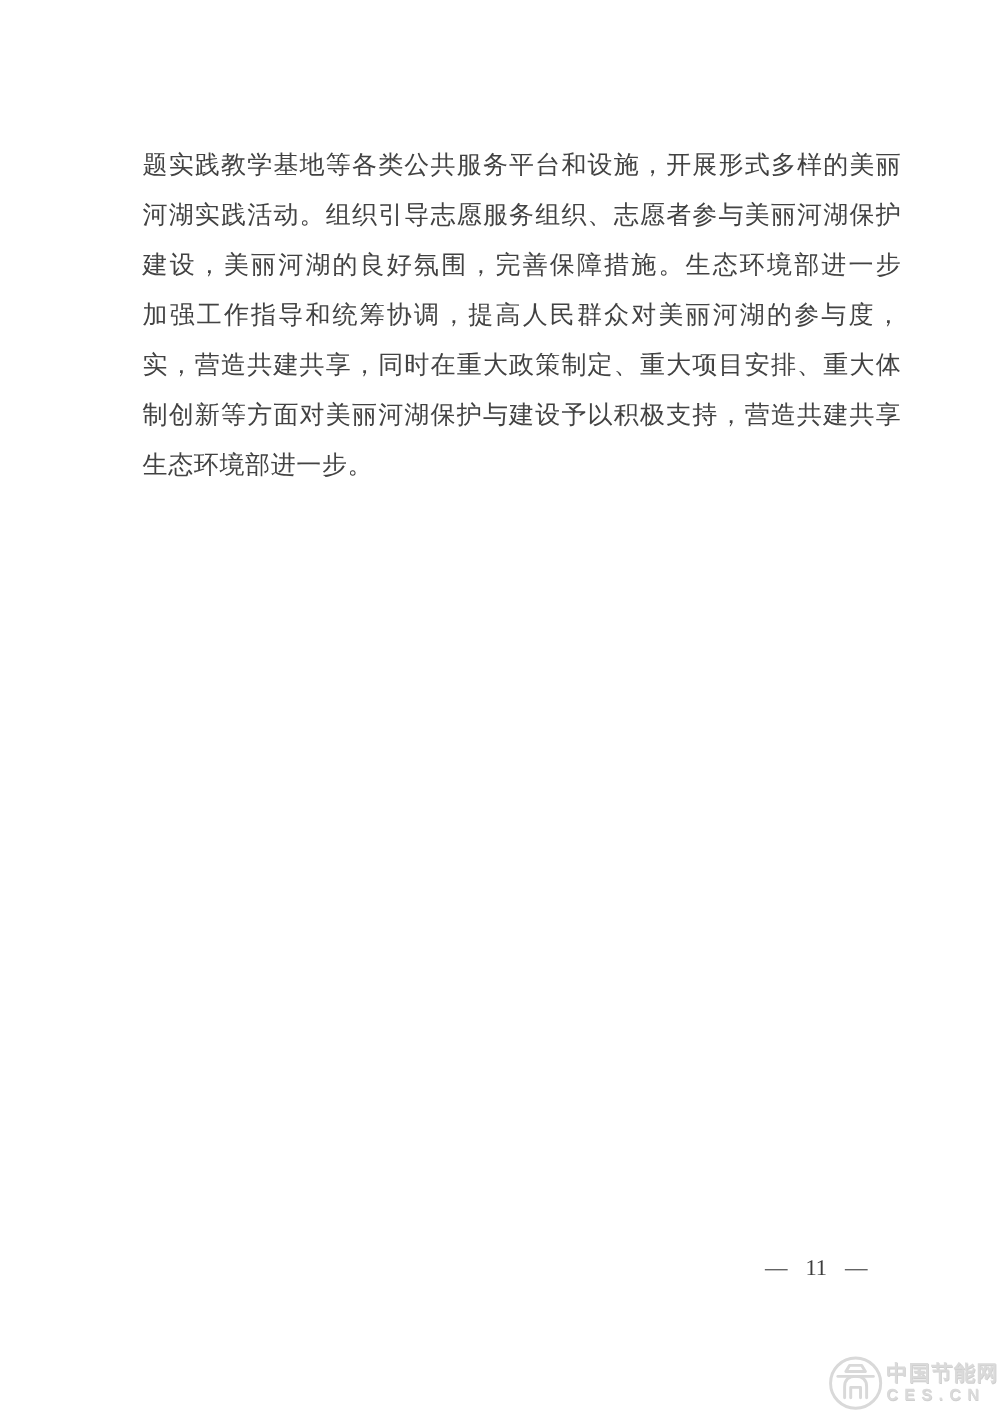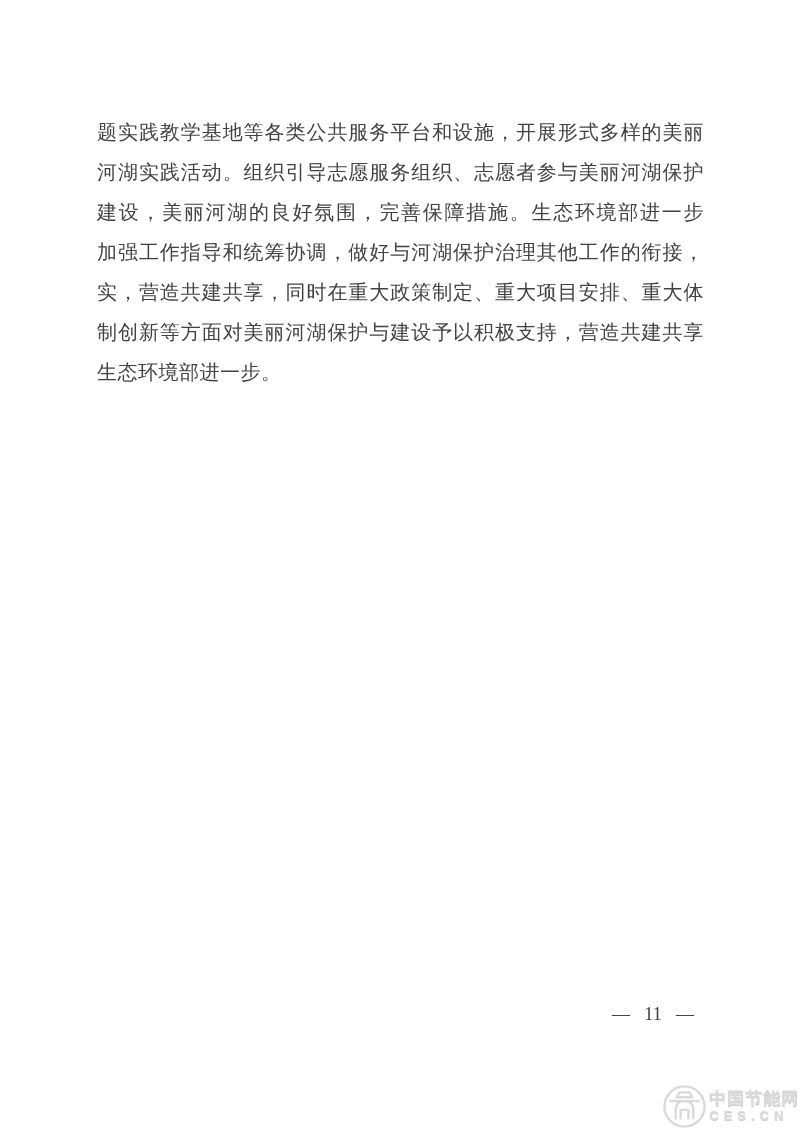--- a/index.html
+++ b/index.html
@@ -12,21 +12,21 @@
     position: relative;
     width: 800px;
     height: 1131px;
     background: #ffffff;
     font-family: "Liberation Serif", "DejaVu Serif", serif;
   }
   
   .doc-text {
     position: absolute;
     top: 112px;
-    left: 97px;
+    left: 114px;
     width: 607px;
     color: #424242;
     font-size: 20px;
   }
   .doc-line {
     margin: 0;
     height: 40px;
     line-height: 40px;
     text-align: justify;
     text-align-last: justify;
@@ -85,21 +85,21 @@
 </style>
 </head>
 <body>
 
 <div class="page">
 
   <main class="doc-text">
     <p class="doc-line">题实践教学基地等各类公共服务平台和设施，开展形式多样的美丽</p>
     <p class="doc-line">河湖实践活动。组织引导志愿服务组织、志愿者参与美丽河湖保护</p>
     <p class="doc-line">建设，美丽河湖的良好氛围，完善保障措施。生态环境部进一步</p>
-    <p class="doc-line">加强工作指导和统筹协调，做好与河湖保护治理其他工作的衔接，</p>
+    <p class="doc-line">加强工作指导和统筹协调，提高人民群众对美丽河湖的参与度，</p>
     <p class="doc-line">实，营造共建共享，同时在重大政策制定、重大项目安排、重大体</p>
     <p class="doc-line">制创新等方面对美丽河湖保护与建设予以积极支持，营造共建共享</p>
     <p class="doc-line last">生态环境部进一步。</p>
   </main>
 
   <div class="footer">
     <span class="dash">—</span>
     <span>11</span>
     <span class="dash">—</span>
   </div>

